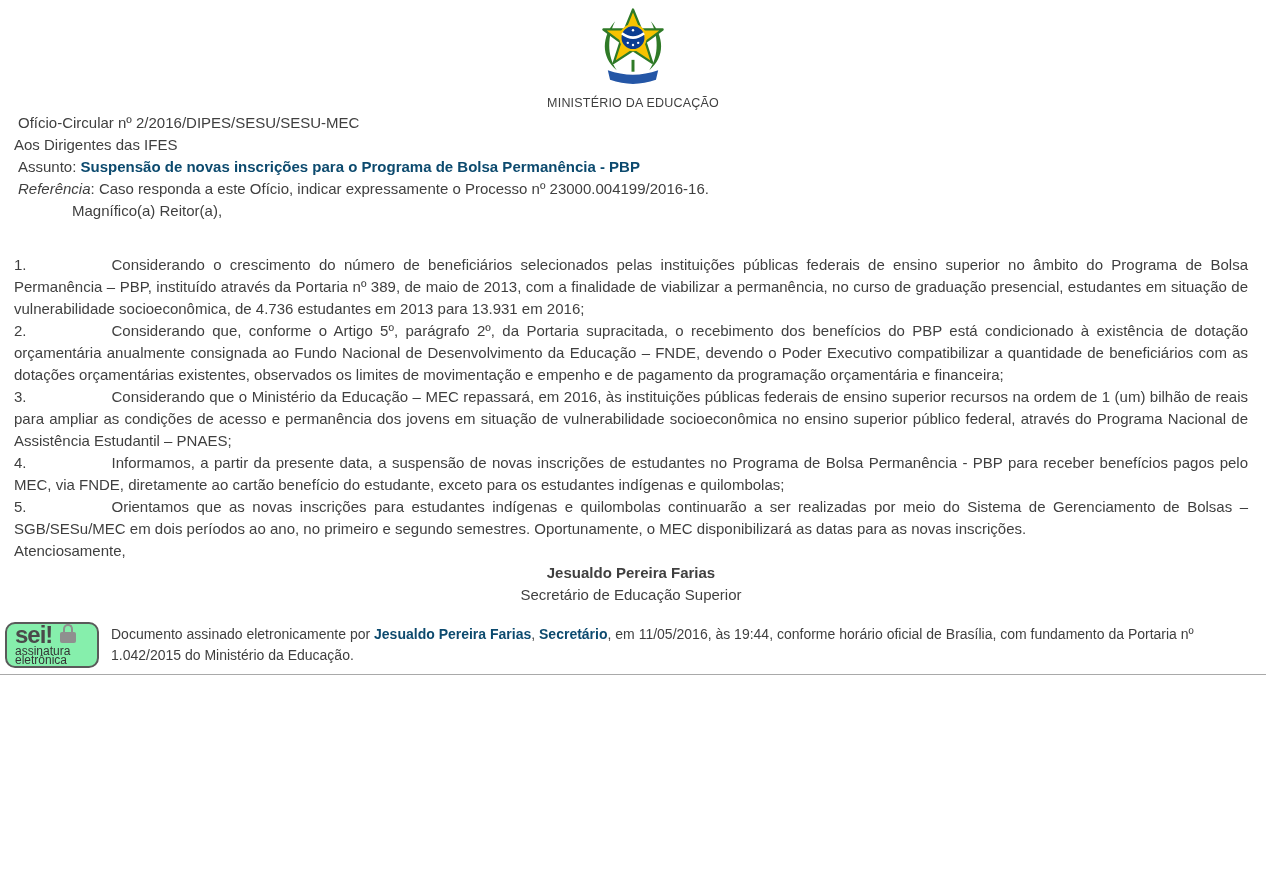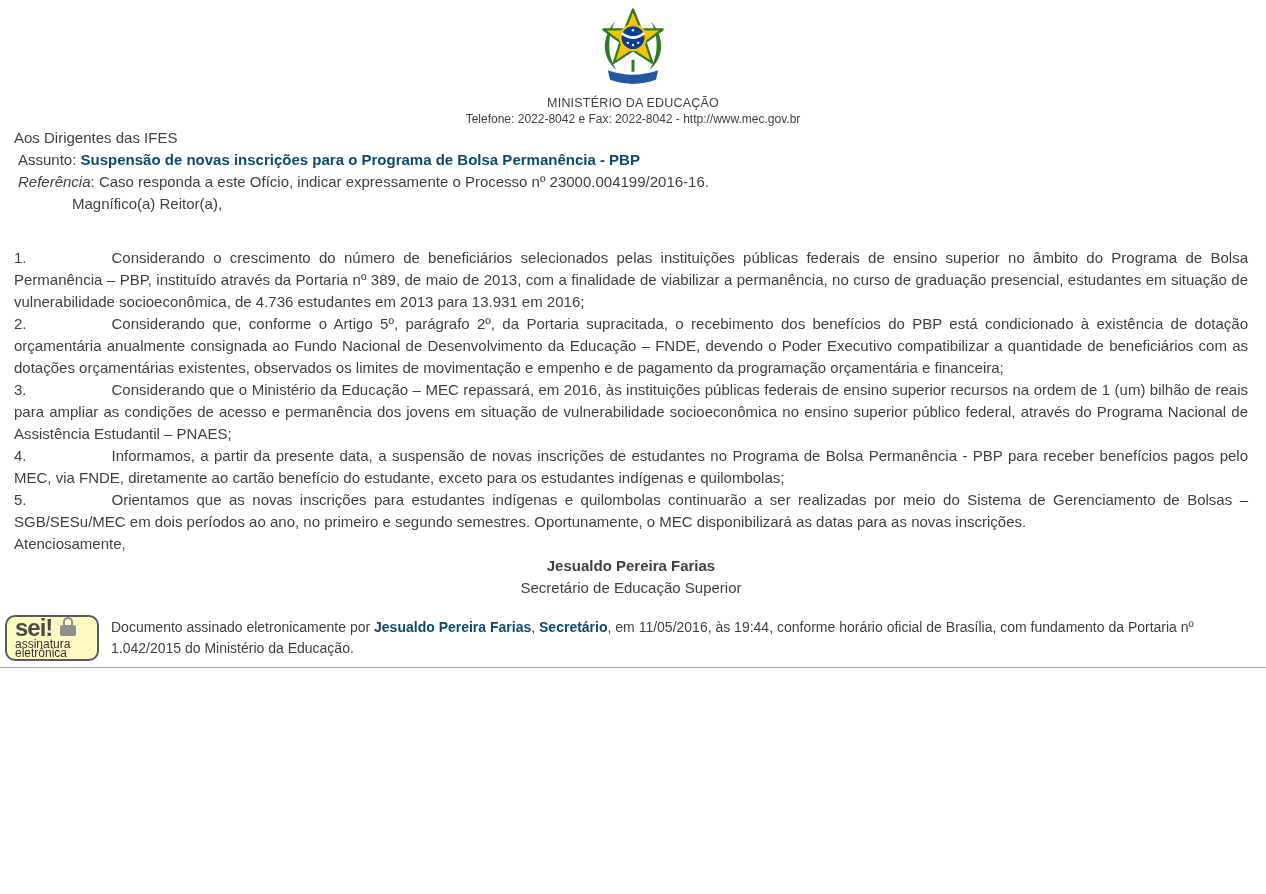--- a/index.html
+++ b/index.html
@@ -51,21 +51,21 @@
     padding:4px 12px 6px 5px;
     border-bottom:1px solid #a9a9a9;
     min-height:52px;
   }
   .sei-box{
     flex:0 0 auto;
     width:94px;height:46px;
     border:2px solid #5a5a5a;border-radius:10px;
     padding:2px 6px 2px 8px;
     display:flex;flex-direction:column;justify-content:center;
-    background:#fef9c3;
+    background:#86efac;
   }
   .sei-row{display:flex;align-items:center;gap:8px;}
   .sei-word{
     font-weight:bold;font-size:24px;line-height:22px;
     letter-spacing:-1px;color:#4a4a4a;
   }
   .lock{position:relative;width:16px;height:13px;display:inline-block;margin-top:2px;}
   .lock .shackle{
     position:absolute;top:-6px;left:3px;width:10px;height:8px;
     border:2.5px solid #8f8f8f;border-bottom:none;
@@ -106,24 +106,24 @@
         <circle class="c-blue s-yellow" cx="50" cy="40" r="17" stroke-width="3"></circle>
         <path class="s-white" d="M35,34 Q50,46 65,34" stroke-width="3.5" fill="none"></path>
         <circle class="c-white" cx="43" cy="47" r="1.6"></circle>
         <circle class="c-white" cx="50" cy="50" r="1.6"></circle>
         <circle class="c-white" cx="57" cy="47" r="1.6"></circle>
         <circle class="c-white" cx="50" cy="30" r="1.6"></circle>
         <path class="c-ribbon" d="M16,84 Q50,96 84,84 L81,97 Q50,108 19,97 Z"></path>
       </svg>
     </span>
     <div class="ministry">MINISTÉRIO DA EDUCAÇÃO</div>
-    <div class="addr">Telefone: 2022-8042 e Fax: 2022-8042 - http://www.mec.gov.br</div>
   </header>
 
   <main class="doc-body">
+    <p class="doc-number">Ofício-Circular nº 2/2016/DIPES/SESU/SESU-MEC</p>
     <p class="addressee">Aos Dirigentes das IFES</p>
 
     <p class="subject-line"><span>Assunto: </span><strong>Suspensão de novas inscrições para o Programa de Bolsa Permanência - PBP</strong></p>
 
     <p class="reference-line"><em>Referência</em><span>: Caso responda a este Ofício, indicar expressamente o Processo nº 23000.004199/2016-16.</span></p>
 
     <p class="salutation">Magnífico(a) Reitor(a),</p>
 
     <p class="para first"><span class="pnum">1.</span><span class="ptab"></span><span>Considerando o crescimento do número de beneficiários selecionados pelas instituições públicas federais de ensino superior no âmbito do Programa de Bolsa Permanência – PBP, instituído através da Portaria nº 389, de maio de 2013, com a finalidade de viabilizar a permanência, no curso de graduação presencial, estudantes em situação de vulnerabilidade socioeconômica, de 4.736 estudantes em 2013 para 13.931 em 2016;</span></p>
 

